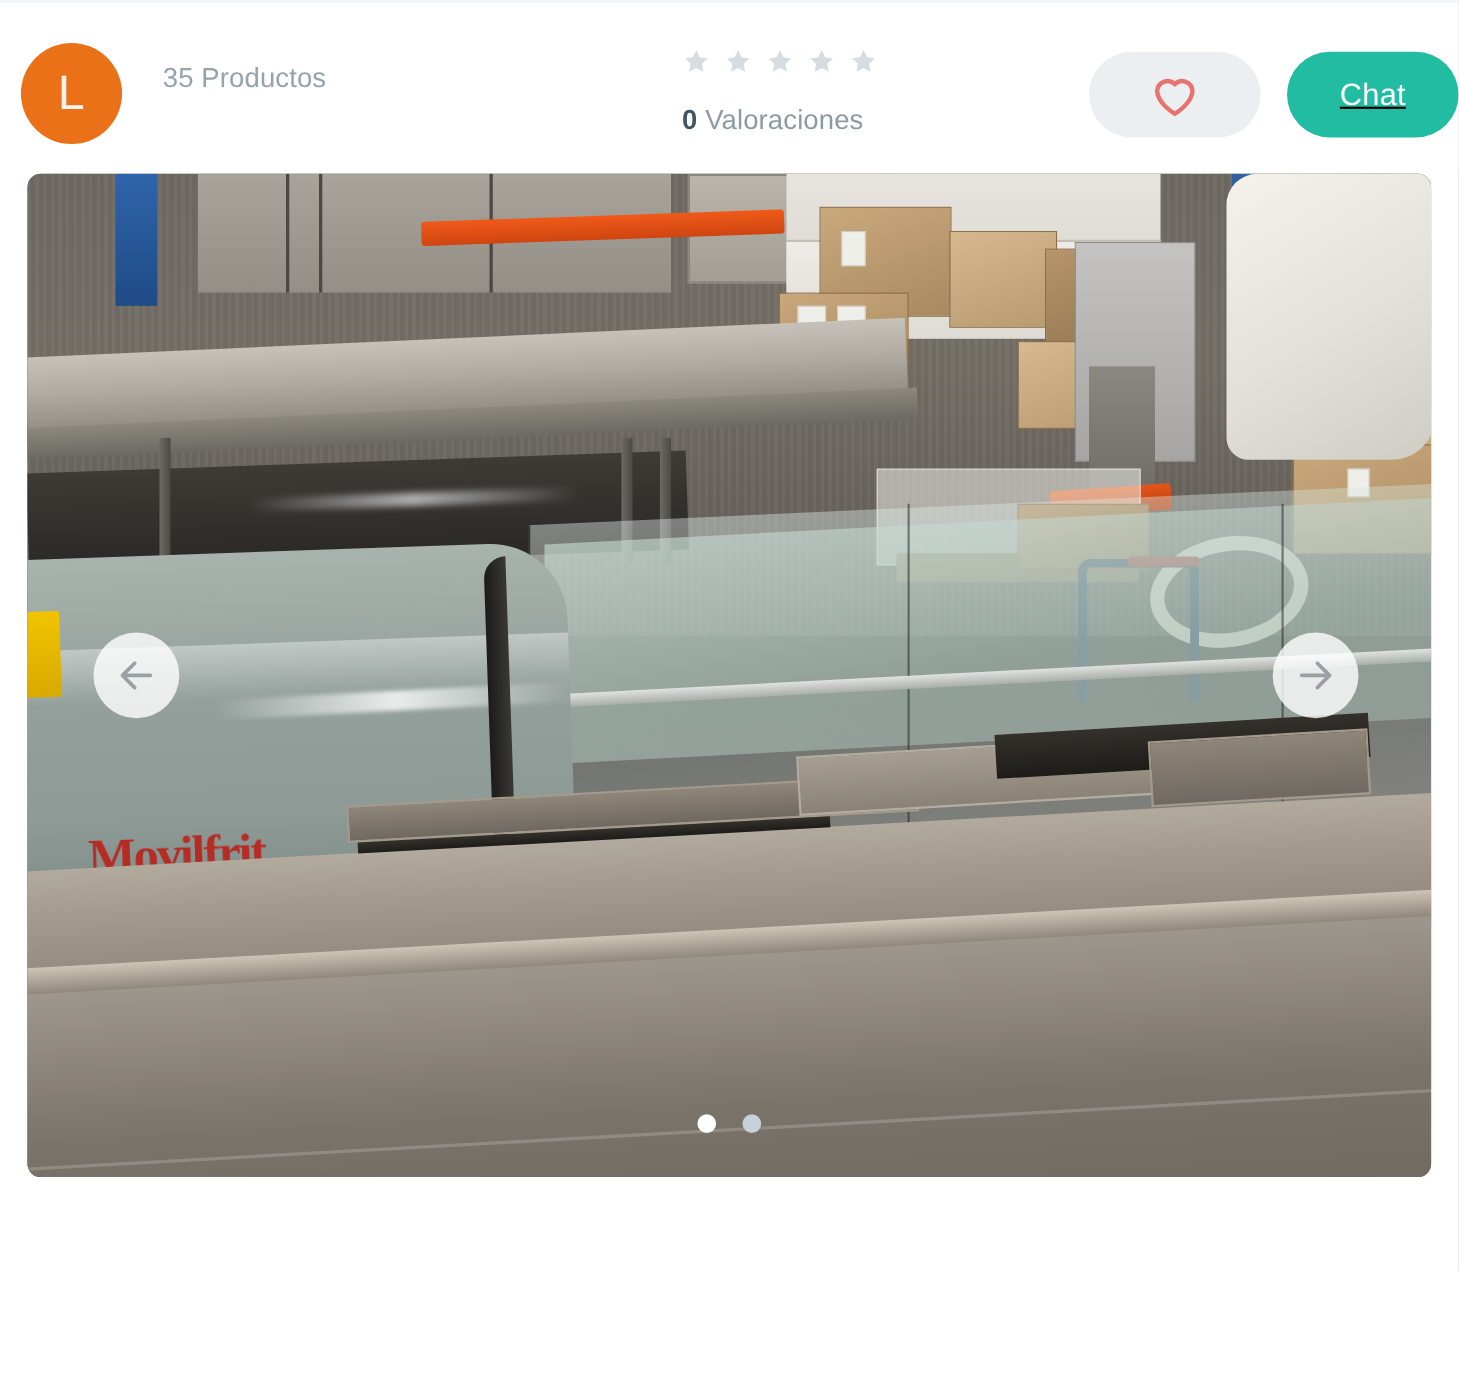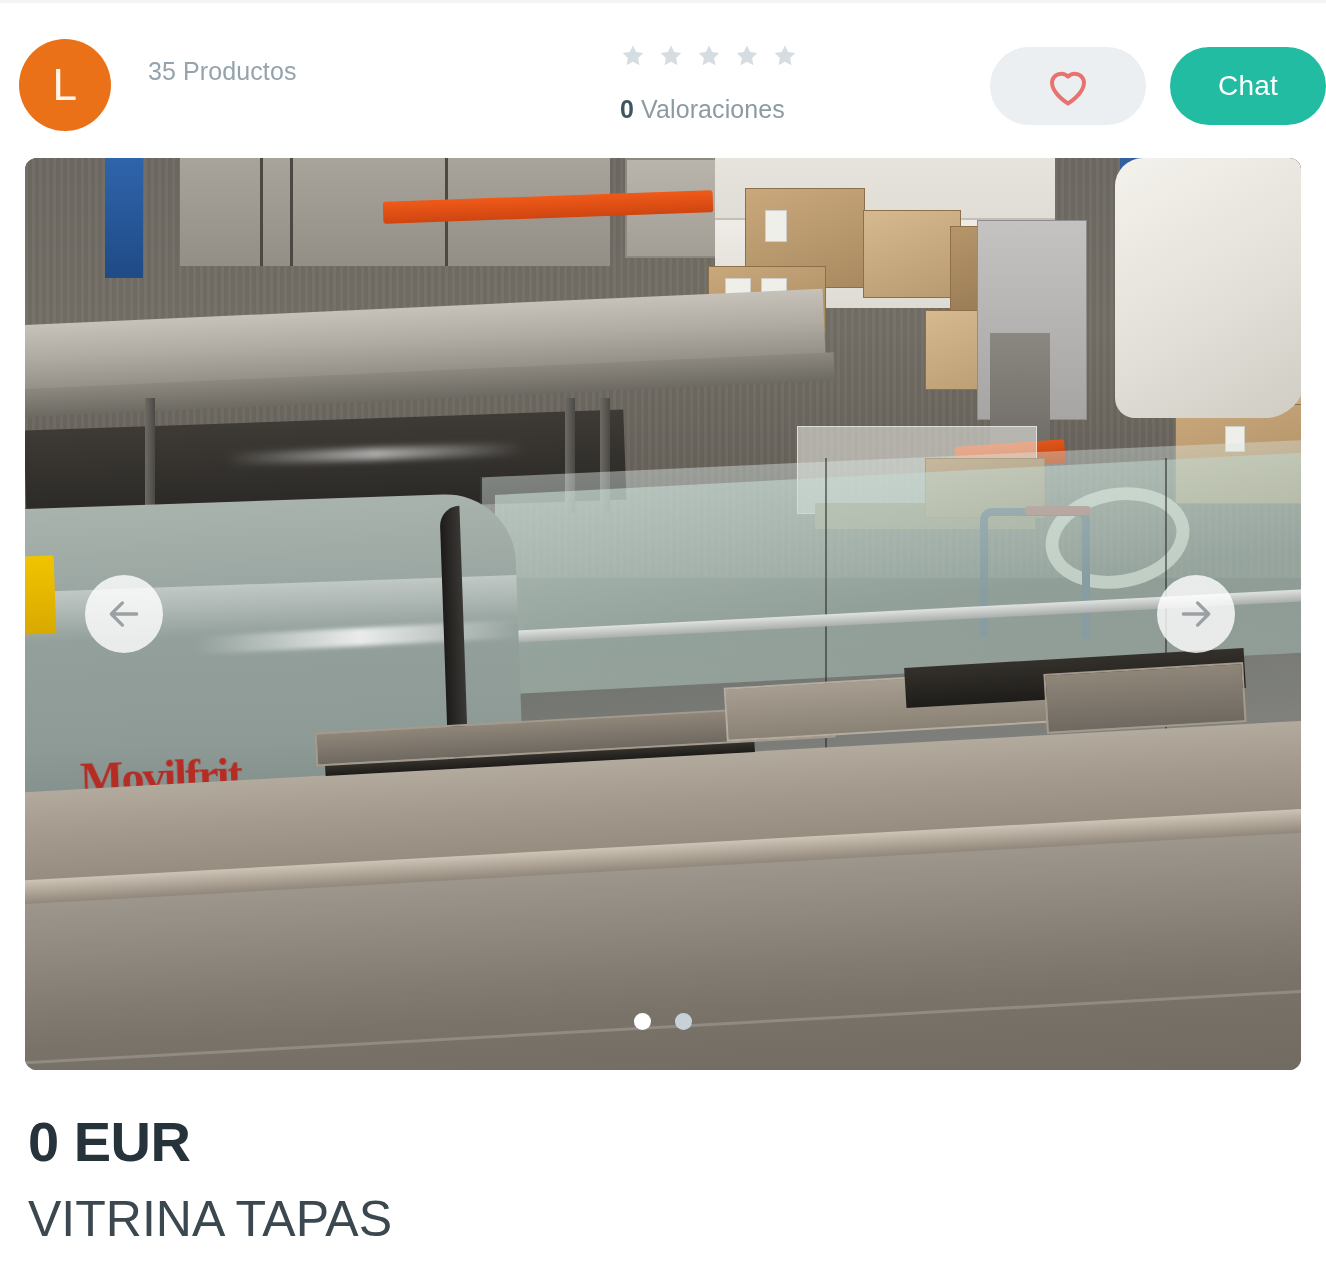--- a/index.html
+++ b/index.html
@@ -43,21 +43,21 @@
 
   .rating-block { position: absolute; left: 620px; top: 36px; }
   .stars { display: flex; gap: 12px; height: 34px; align-items: center; }
   .star { width: 26px; height: 26px; display:block; }
   .rating-line {
     margin-top: 22px; font-size: 25px; color: #8c9aa4;
     letter-spacing: .1px; white-space: nowrap;
   }
   .rating-count { color: #3f5561; font-weight: 700; }
 
-  .actions { position: absolute; right: 0px; top: 44px; display: flex; align-items: flex-end; }
+  .actions { position: absolute; right: 0px; top: 44px; display: flex; align-items: flex-end; text-decoration: underline; }
   .fav-btn {
     width: 156px; height: 78px; border-radius: 39px;
     background: #ebeff2; border: none;
     display: flex; align-items: center; justify-content: center;
     cursor: pointer; margin-right: 24px;
   }
   .heart-icon { width: 46px; height: 42px; display:block; }
   .chat-btn {
     width: 156px; height: 78px; border-radius: 39px;
     background: #22bca3; border: none; color: #ffffff;
@@ -464,18 +464,14 @@
         <path d="M4 12h15M13 5l7 7-7 7" fill="none" stroke="#9aa0a3" stroke-width="2.1" stroke-linecap="round" stroke-linejoin="round"></path>
       </svg>
     </button>
 
     <div class="dots">
       <span class="dot active"></span>
       <span class="dot"></span>
     </div>
   </div>
 
-  <div class="info">
-    <div class="price">0 EUR</div>
-    <div class="title">VITRINA TAPAS</div>
-  </div>
 
 </div>
 
 </body></html>

